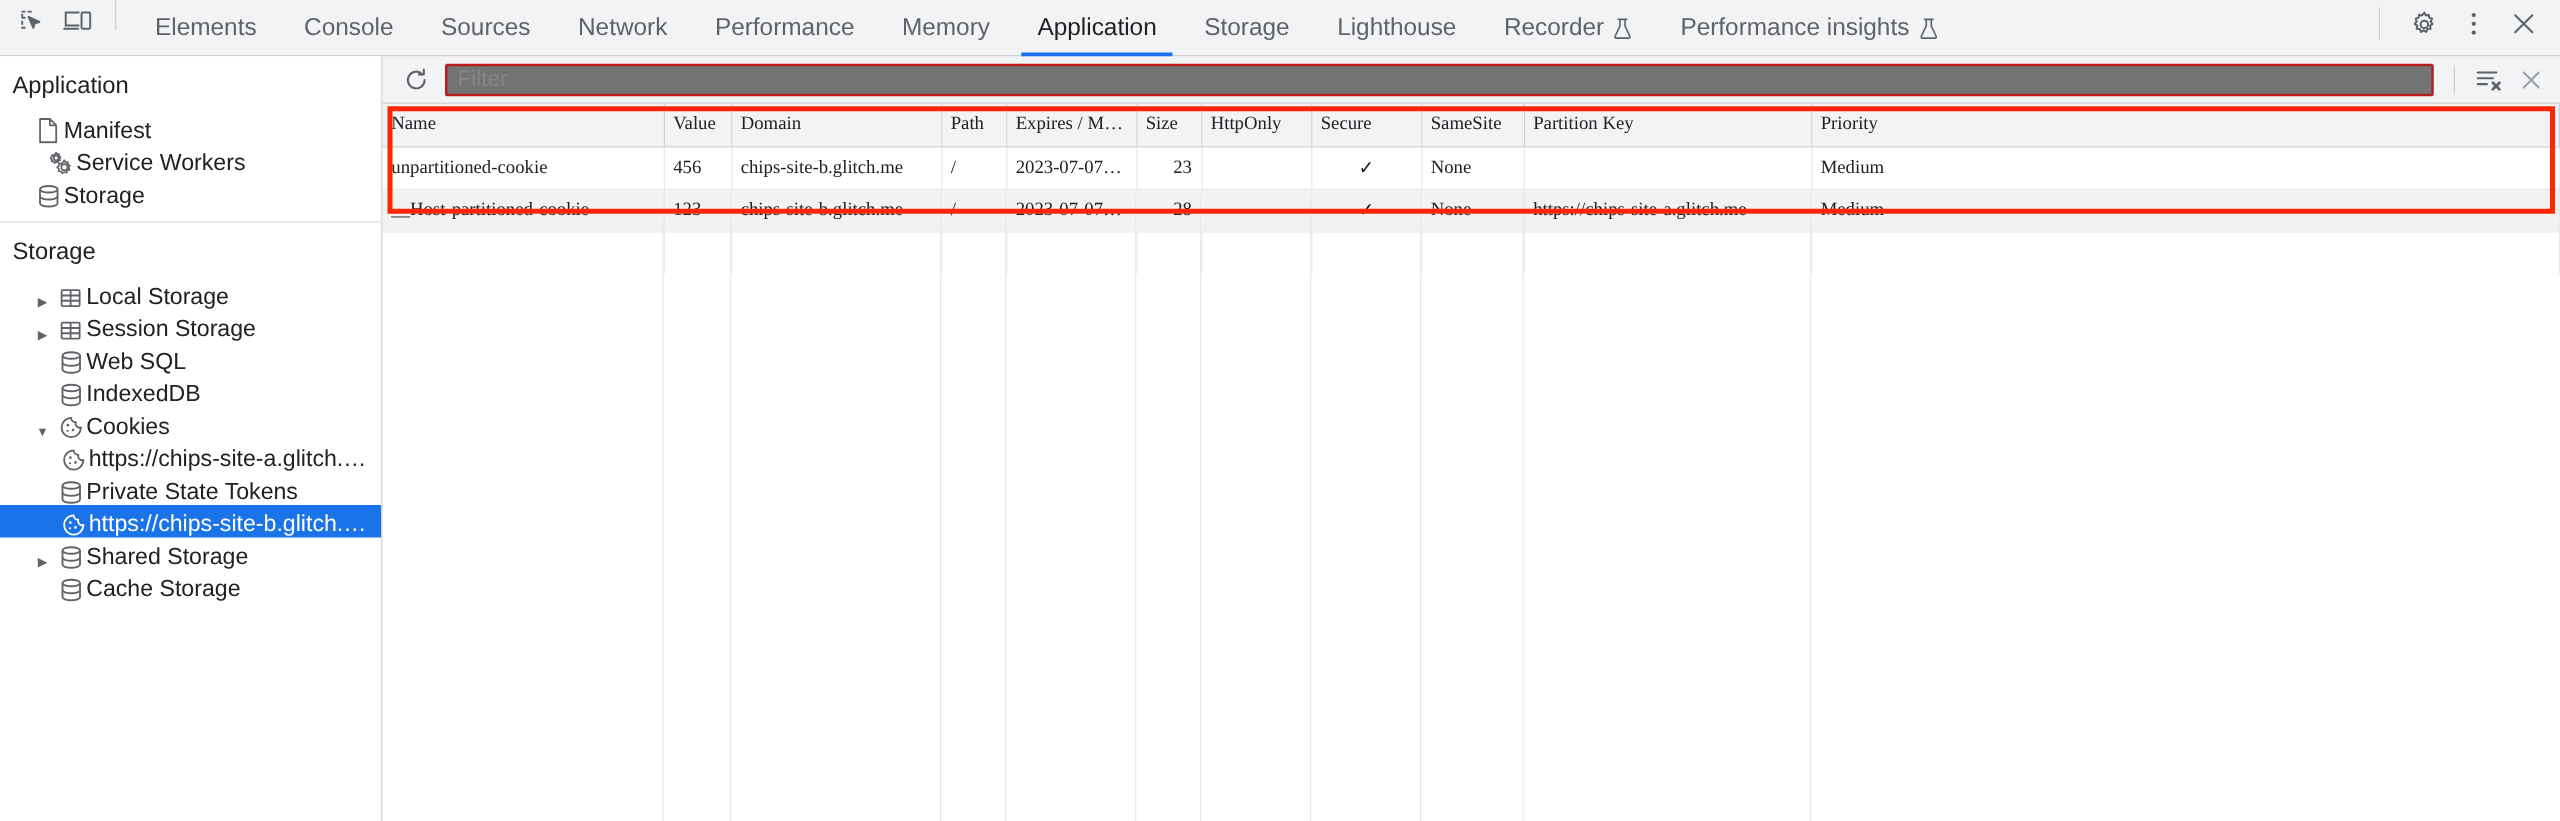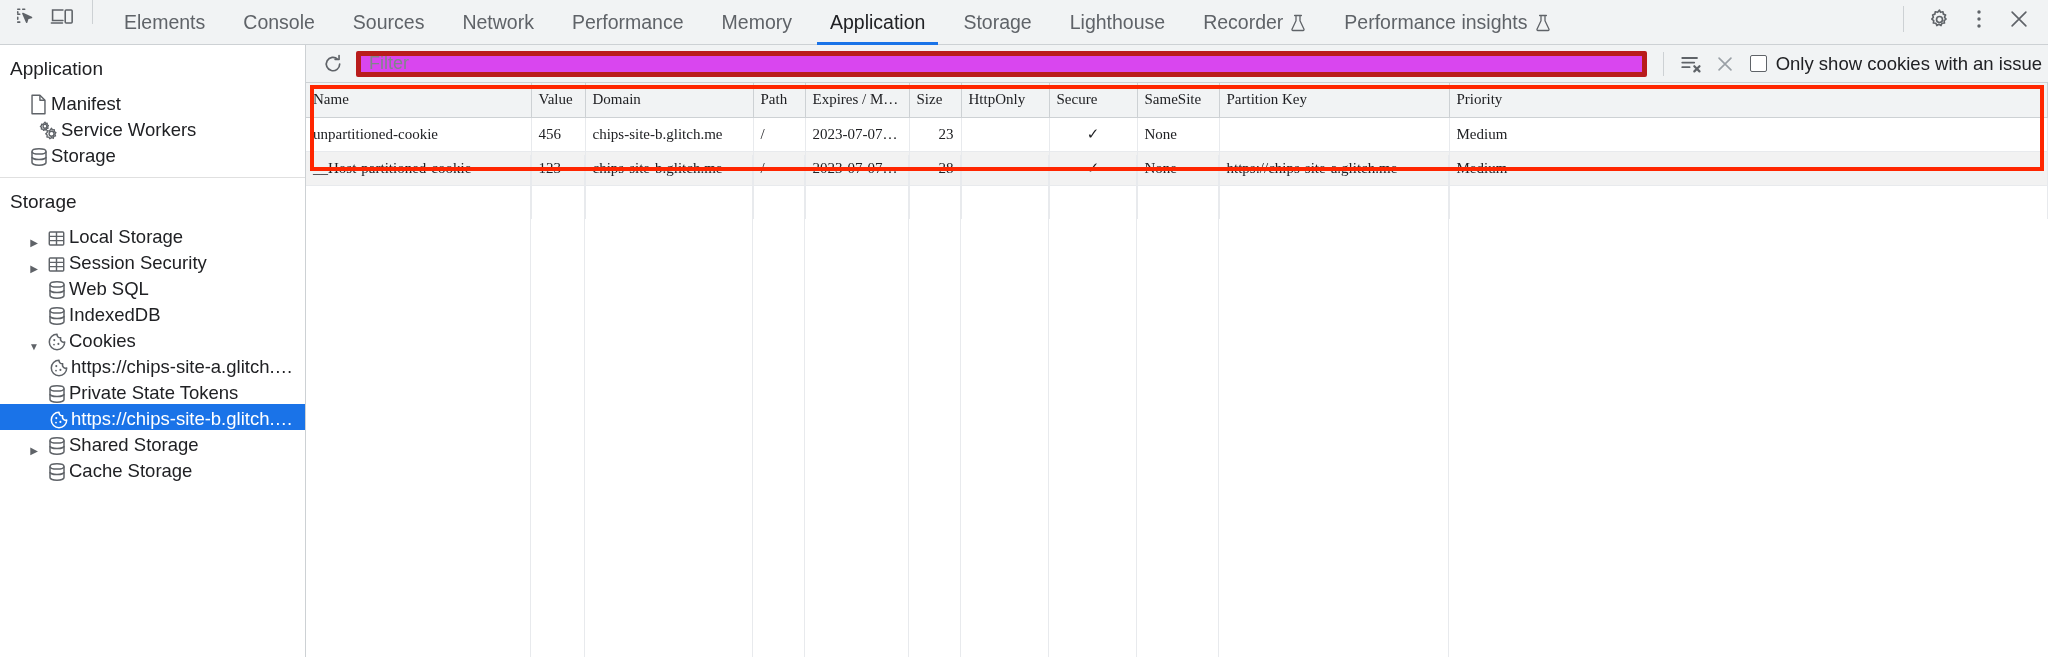--- a/index.html
+++ b/index.html
@@ -83,21 +83,21 @@
   
   .main { flex: 1; display: flex; flex-direction: column; background: #fff; min-width: 0; }
   .filterbar {
     display: flex; align-items: center; height: 38px;
     background: #f1f3f4; border-bottom: 1px solid #cdd1d4;
     padding: 0 6px 0 10px; flex: none;
   }
   .fb-icon { width: 34px; height: 32px; display:flex; align-items:center; justify-content:center; color:#5f6368; cursor:pointer; flex:none;}
   .filter-input {
     flex: 1; min-width: 0; height: 26px; margin: 0 6px;
-    border: 5px solid #b91c1c; border-radius: 2px; background: #d946ef;
+    border: 2px solid #b91c1c; border-radius: 2px; background: #737373;
     font-size: 18px; color: #202124; padding: 0 8px; outline: none;
     font-family: "Liberation Sans", sans-serif;
   }
   .filter-input::placeholder { color: #80868b; }
   .fb-sep { width: 1px; height: 24px; background: #cdd1d4; margin: 0 10px; flex:none; }
   .fb-check-wrap { display: flex; align-items: center; gap: 9px; margin-left: 8px; white-space: nowrap; }
   .fb-check {
     width: 17px; height: 17px; border: 1.6px solid #5f6368; border-radius: 2px;
     background: #fff; cursor: pointer; flex: none;
   }
@@ -276,21 +276,21 @@
         </div>
 
         <div class="tree-row" style="padding-left:24px">
           <span class="twisty">▶</span>
           <span class="tree-ico">
             <svg width="19" height="19" viewBox="0 0 20 20" fill="none" stroke="currentColor" stroke-width="1.5">
               <rect x="2.4" y="3.2" width="15.2" height="13.6" rx="1"></rect>
               <path d="M2.4 7.8h15.2M2.4 12.2h15.2M10 3.2v13.6"></path>
             </svg>
           </span>
-          <span class="tree-label">Session Security</span>
+          <span class="tree-label">Session Storage</span>
         </div>
 
         <div class="tree-row" style="padding-left:44px">
           <span class="tree-ico">
             <svg width="20" height="20" viewBox="0 0 20 20" fill="none" stroke="currentColor" stroke-width="1.5">
               <ellipse cx="10" cy="4.4" rx="7" ry="2.6"></ellipse>
               <path d="M3 4.4v11.2c0 1.4 3.1 2.6 7 2.6s7-1.2 7-2.6V4.4"></path>
               <path d="M3 10c0 1.4 3.1 2.6 7 2.6s7-1.2 7-2.6"></path>
             </svg>
           </span>
@@ -396,24 +396,20 @@
         <div class="fb-icon">
           <svg width="24" height="24" viewBox="0 0 26 26" fill="none" stroke="currentColor" stroke-width="1.9">
             <path d="M3.5 6.5h16M3.5 11.5h13M3.5 16.5h8" stroke-linecap="round"></path>
             <path d="M16.6 15.4l5.6 5.6M22.2 15.4l-5.6 5.6" stroke-linecap="round" stroke-width="2.4"></path>
           </svg>
         </div>
         <div class="fb-icon">
           <svg width="22" height="22" viewBox="0 0 24 24" fill="none" stroke="#9aa0a6" stroke-width="1.8">
             <path d="M5.5 5.5l13 13M18.5 5.5l-13 13" stroke-linecap="round"></path>
           </svg>
-        </div>
-        <div class="fb-check-wrap">
-          <span class="fb-check"></span>
-          <span class="fb-check-label">Only show cookies with an issue</span>
         </div>
       </div>
 
       <div class="table-wrap">
         <div class="redbox"></div>
 
         <table class="cookies">
           <colgroup>
             <col style="width:225px">
               <col style="width:54px">

